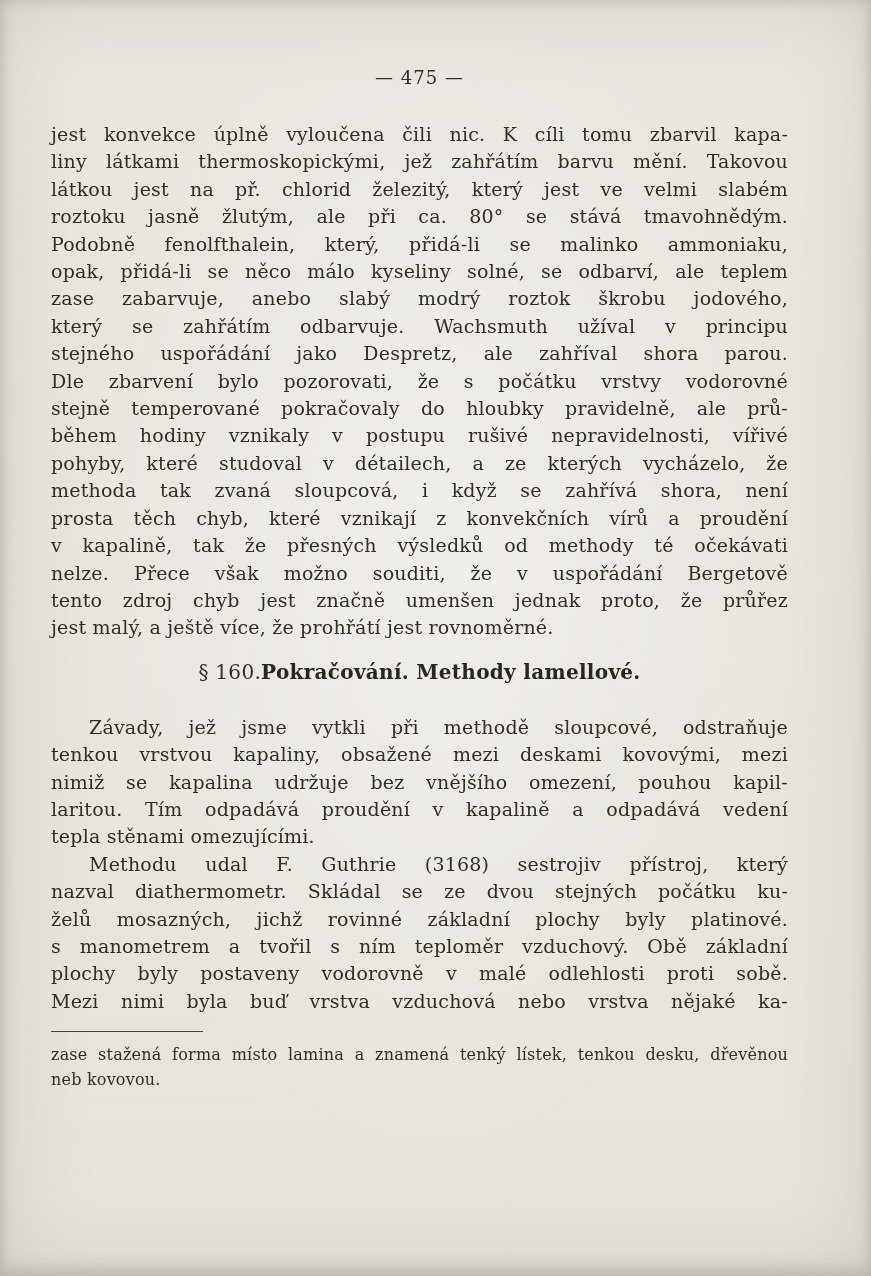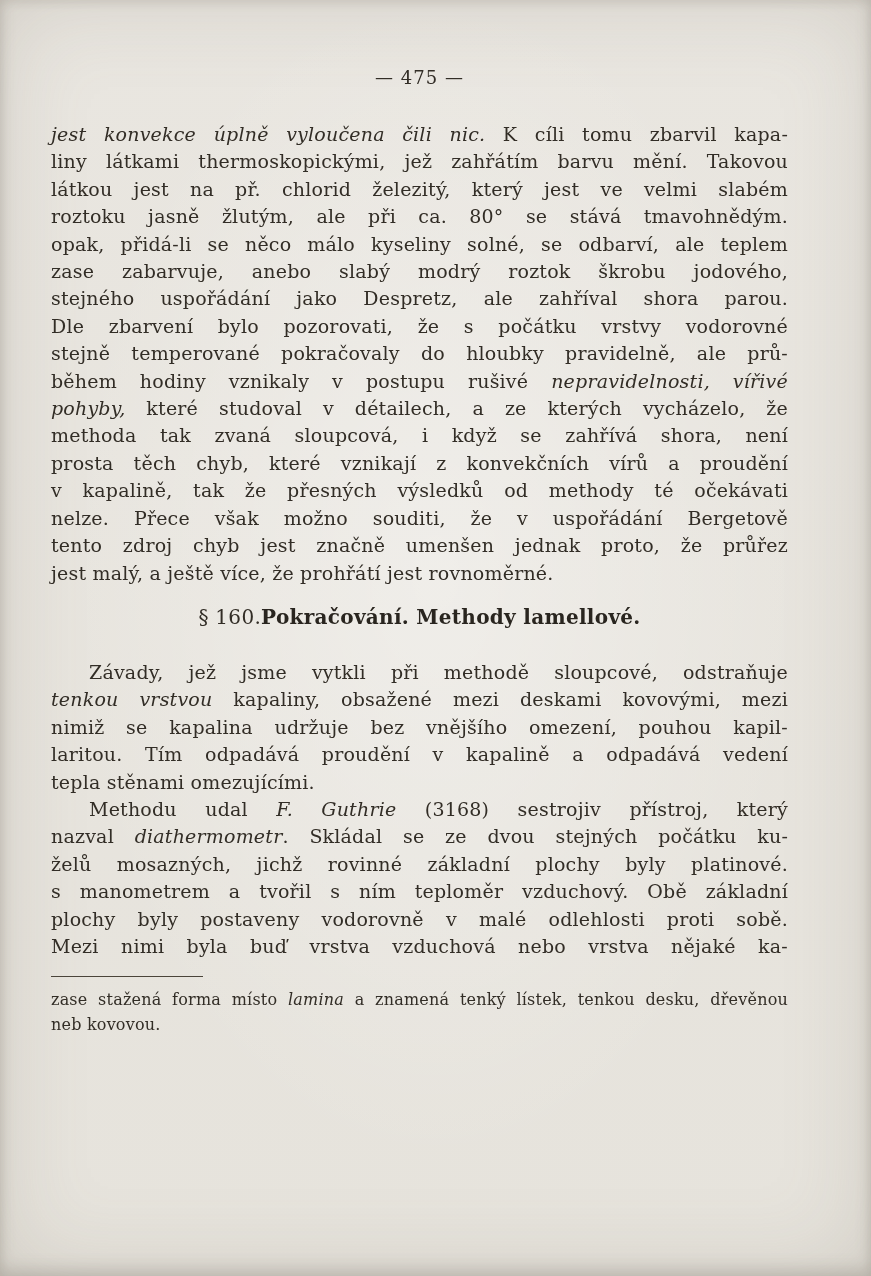--- a/index.html
+++ b/index.html
@@ -43,21 +43,20 @@
     text-align-last: justify;
     white-space: normal;
   }
   .tline.endline {
     text-align-last: left;
   }
   .tline.indented {
     text-indent: 38px;
   }
   .em {
-    font-style: italic;
     margin-top: 11px;
   }
   .heading {
     text-align: center;
     font-size: 20px;
     line-height: 28px;
     margin: 16px 0 28px 0;
     letter-spacing: 0.3px;
   }
   .heading .h-prefix {
@@ -93,22 +92,24 @@
 
   <div class="page-number">— 475 —</div>
 
   <div class="body-text">
 
     <div class="paragraph">
         <div class="tline"><span class="em">jest konvekce úplně vyloučena čili nic.</span><span> K cíli tomu zbarvil kapa-</span></div>
         <div class="tline"><span>liny látkami thermoskopickými, jež zahřátím barvu mění. Takovou</span></div>
         <div class="tline"><span>látkou jest na př. chlorid železitý, který jest ve velmi slabém</span></div>
         <div class="tline"><span>roztoku jasně žlutým, ale při ca. 80° se stává tmavohnědým.</span></div>
+        <div class="tline"><span>Podobně fenolfthalein, který, přidá-li se malinko ammoniaku,</span></div>
         <div class="tline"><span>opak, přidá-li se něco málo kyseliny solné, se odbarví, ale teplem</span></div>
         <div class="tline"><span>zase zabarvuje, anebo slabý modrý roztok škrobu jodového,</span></div>
+        <div class="tline"><span>který se zahřátím odbarvuje. Wachsmuth užíval v principu</span></div>
         <div class="tline"><span>stejného uspořádání jako Despretz, ale zahříval shora parou.</span></div>
         <div class="tline"><span>Dle zbarvení bylo pozorovati, že s počátku vrstvy vodorovné</span></div>
         <div class="tline"><span>stejně temperované pokračovaly do hloubky pravidelně, ale prů-</span></div>
         <div class="tline"><span>během hodiny vznikaly v postupu rušivé </span><span class="em">nepravidelnosti, vířivé</span></div>
         <div class="tline"><span class="em">pohyby,</span><span> které studoval v détailech, a ze kterých vycházelo, že</span></div>
         <div class="tline"><span>methoda tak zvaná sloupcová, i když se zahřívá shora, není</span></div>
         <div class="tline"><span>prosta těch chyb, které vznikají z konvekčních vírů a proudění</span></div>
         <div class="tline"><span>v kapalině, tak že přesných výsledků od methody té očekávati</span></div>
         <div class="tline"><span>nelze. Přece však možno souditi, že v uspořádání Bergetově</span></div>
         <div class="tline"><span>tento zdroj chyb jest značně umenšen jednak proto, že průřez</span></div>

